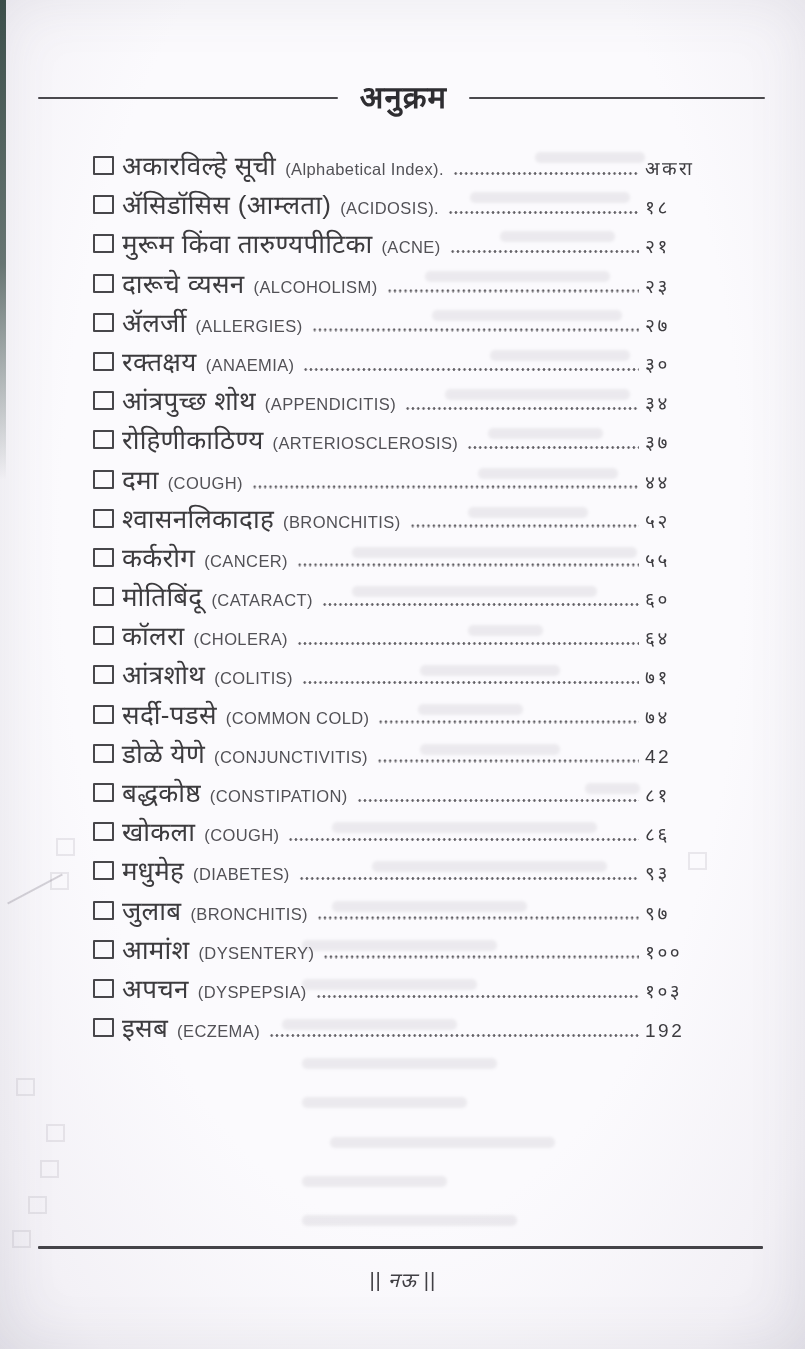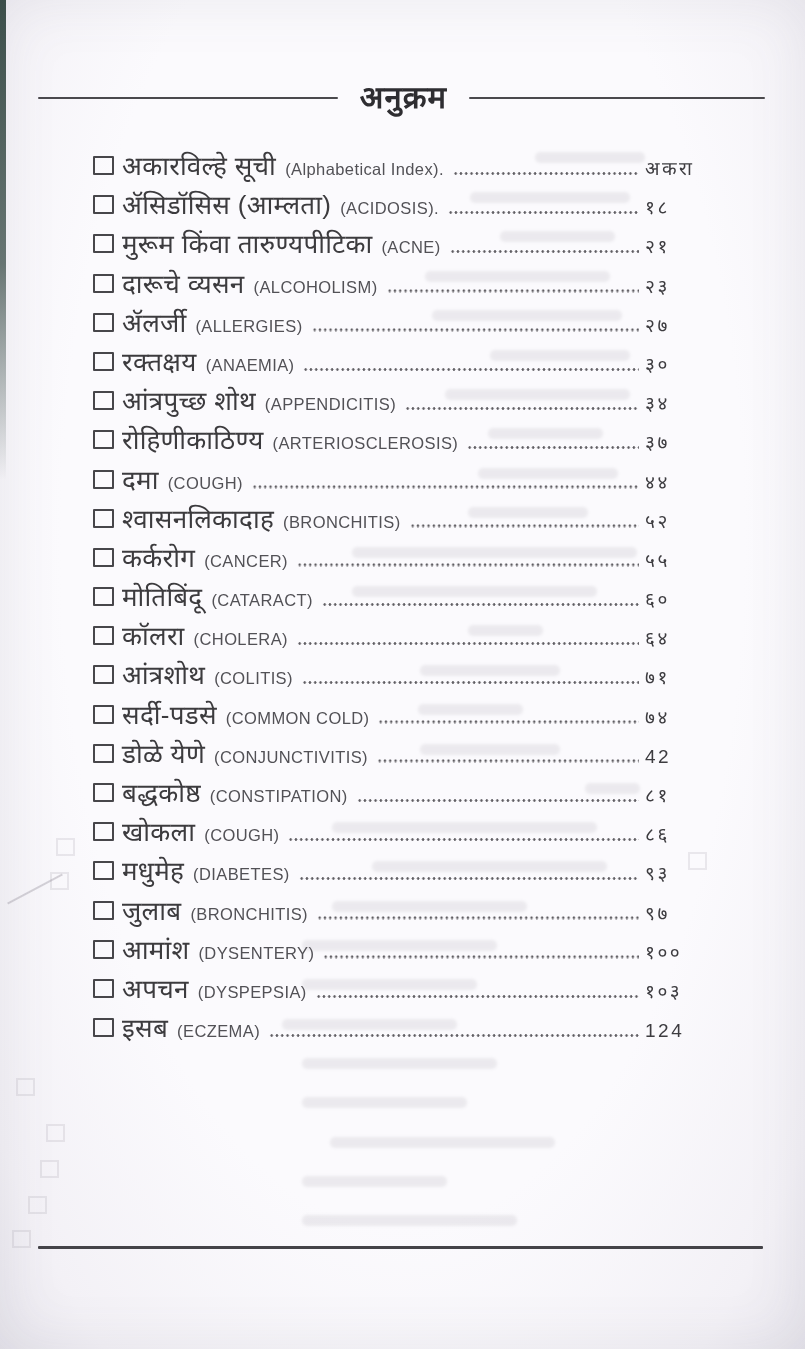--- a/index.html
+++ b/index.html
@@ -274,25 +274,26 @@
       <span class="en">(DYSPEPSIA)</span>
       <span class="leader"></span>
       <span class="pg">१०३</span>
     </div>
 
     <div class="row">
       <span class="cb"></span>
       <span class="mr">इसब</span>
       <span class="en">(ECZEMA)</span>
       <span class="leader"></span>
-      <span class="pg">124</span>
+      <span class="pg">192</span>
     </div>
   </div>
 
   <div class="footer-rule"></div>
+  <div class="footer-label">|| नऊ ||</div>
 
   <div class="crease"></div>
   <div id="ghosts">
       <div class="ghost ghost-bar" style="top: 152px; left: 535px; width: 110px;"></div>
       <div class="ghost ghost-bar" style="top: 192px; left: 470px; width: 160px;"></div>
       <div class="ghost ghost-bar" style="top: 231px; left: 500px; width: 115px;"></div>
       <div class="ghost ghost-bar" style="top: 271px; left: 425px; width: 185px;"></div>
       <div class="ghost ghost-bar" style="top: 310px; left: 432px; width: 190px;"></div>
       <div class="ghost ghost-bar" style="top: 350px; left: 490px; width: 140px;"></div>
       <div class="ghost ghost-bar" style="top: 389px; left: 445px; width: 185px;"></div>

